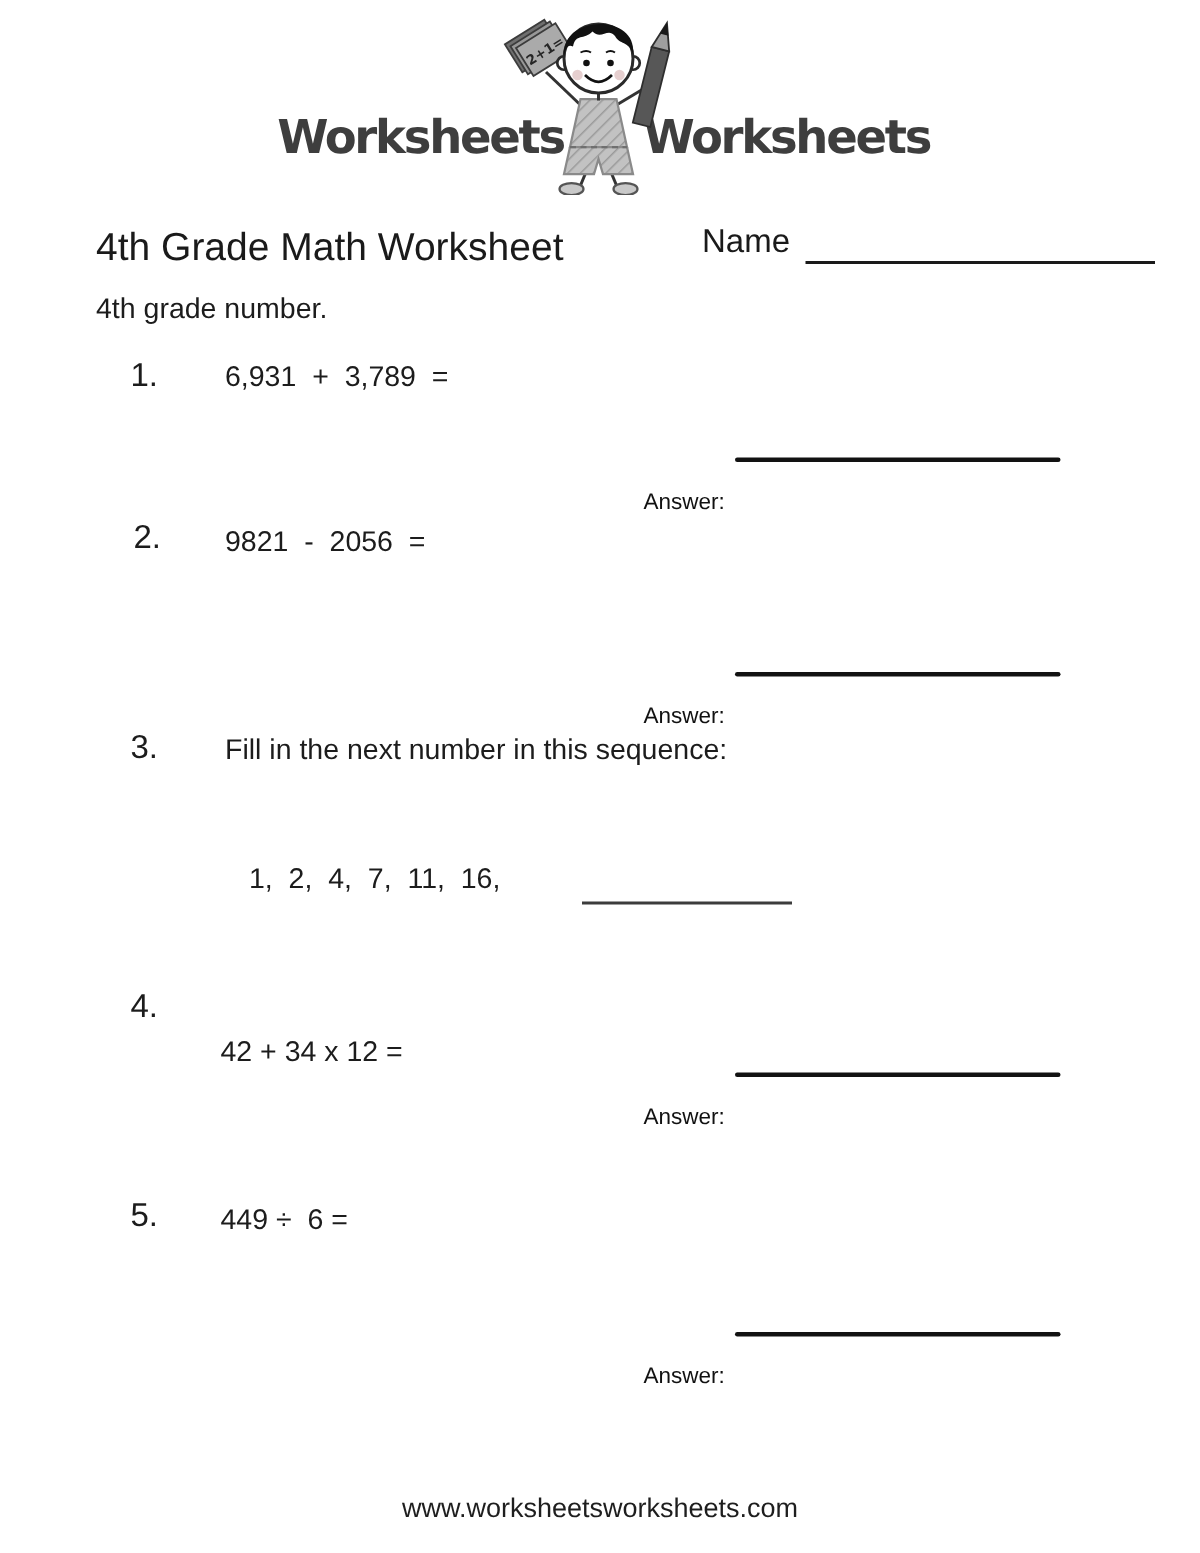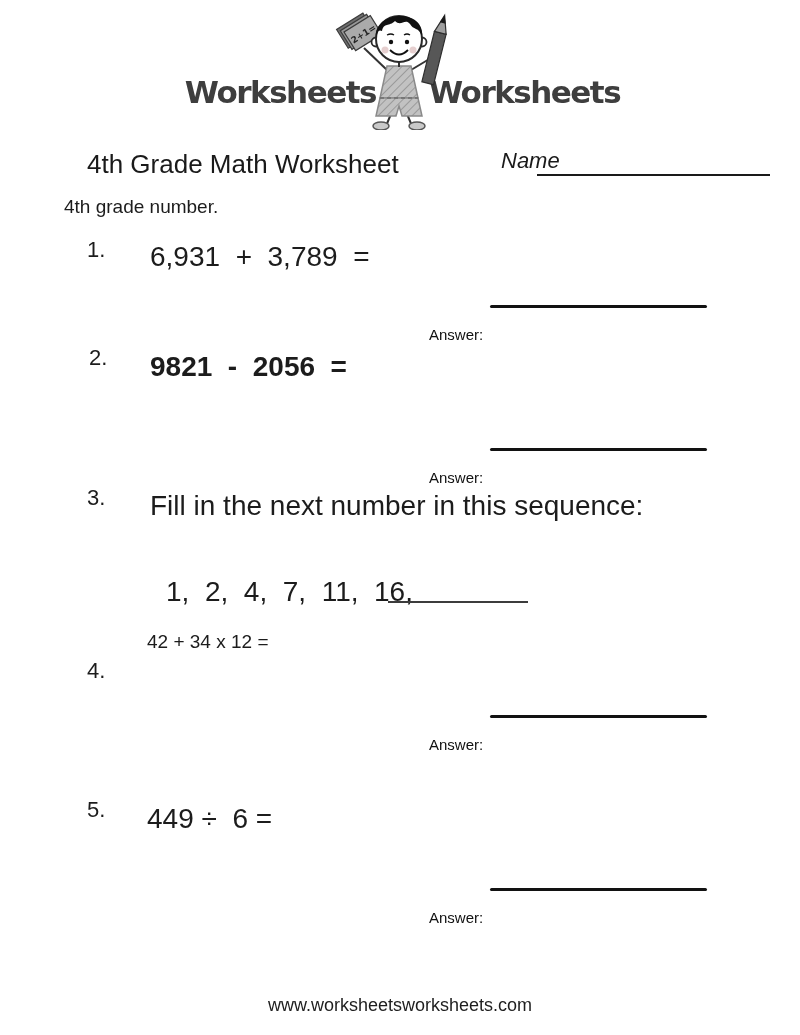--- a/index.html
+++ b/index.html
@@ -5,26 +5,26 @@
   html,body{margin:0;padding:0;background:#fff;}
   .page{
     position:relative;width:800px;height:1035px;background:#ffffff;
     font-family:"Liberation Sans","DejaVu Sans",sans-serif;color:#1c1c1c;overflow:hidden;
   }
   .abs{position:absolute;line-height:1.15;white-space:pre;}
   .logo-text{
     font-family:"DejaVu Sans","Liberation Sans",sans-serif;
     font-weight:700;font-size:31px;color:#3e3e3e;letter-spacing:-1.5px;line-height:1;margin-top:11px;
   }
-  .title{font-size:26px;color:#1a1a1a;margin-left:23px;}
+  .title{font-size:26px;color:#1a1a1a;}
   .name-label{font-size:22px;color:#1a1a1a;}
   .name-line{border-bottom:2px solid #1a1a1a;height:24px;}
   .subtitle{font-size:19px;}
   .qnum{font-size:22px;}
-  .qtext{font-size:28px;}
+  .qtext{font-size:19px;}
   .qtext-sm{font-size:19px;}
   .ans-label{font-size:15px;color:#111;margin-top:32px;}
   .ans-line{height:3px;background:#121212;border-radius:2px;}
   .seq-line{border-bottom:2px solid #3c3c3c;height:22px;}
   .footer{width:100%;text-align:center;font-size:18px;color:#1e1e1e;}
 </style>
 </head>
 <body>
 
 <div class="page">
@@ -81,42 +81,42 @@
       <circle cx="77" cy="40" r="2.2" fill="#111"></circle>
       <path d="M57,33 Q61,31 64,33" stroke="#111" stroke-width="1.3" fill="none"></path>
       <path d="M74,33 Q77,31 80,33" stroke="#111" stroke-width="1.3" fill="none"></path>
       <circle cx="55" cy="48" r="3.5" fill="#e6cfcf"></circle>
       <circle cx="83" cy="48" r="3.5" fill="#e6cfcf"></circle>
       <path d="M60,48 Q69,57 78,48" stroke="#111" stroke-width="1.8" fill="none"></path>
     </g>
   </svg>
 
   <div class="abs title" style="left:64px;top:150px;">4th Grade Math Worksheet</div>
-  <div class="abs name-label" style="left:501px;top:148px;font-style:italic;">Name</div>
+  <div class="abs name-label" style="left:468px;top:148px;">Name</div>
   <div class="abs name-line" style="left:537px;top:150px;width:233px;"></div>
 
   <div class="abs subtitle" style="left:64px;top:196px;">4th grade number.</div>
 
   <div class="abs qnum" style="left:87px;top:237px;">1.</div>
   <div class="abs qtext" style="left:150px;top:241px;">6,931  +  3,789  =</div>
   <div class="abs ans-label" style="left:429px;top:294px;">Answer:</div>
   <div class="abs ans-line" style="left:490px;top:305px;width:217px;"></div>
 
   <div class="abs qnum" style="left:89px;top:345px;">2.</div>
-  <div class="abs qtext" style="left:150px;top:351px;font-weight:bold;">9821  -  2056  =</div>
+  <div class="abs qtext" style="left:150px;top:351px;">9821  -  2056  =</div>
   <div class="abs ans-label" style="left:429px;top:437px;">Answer:</div>
   <div class="abs ans-line" style="left:490px;top:448px;width:217px;"></div>
 
   <div class="abs qnum" style="left:87px;top:485px;">3.</div>
   <div class="abs qtext" style="left:150px;top:490px;">Fill in the next number in this sequence:</div>
   <div class="abs qtext" style="left:153px;top:576px;margin-left:13px;">1,  2,  4,  7,  11,  16,</div>
   <div class="abs seq-line" style="left:388px;top:579px;width:140px;"></div>
 
   <div class="abs qnum" style="left:87px;top:658px;">4.</div>
-  <div class="abs qtext-sm" style="left:147px;top:631px;">42 + 34 x 12 =</div>
+  <div class="abs qtext-sm" style="left:147px;top:691px;">42 + 34 x 12 =</div>
   <div class="abs ans-label" style="left:429px;top:704px;">Answer:</div>
   <div class="abs ans-line" style="left:490px;top:715px;width:217px;"></div>
 
   <div class="abs qnum" style="left:87px;top:797px;">5.</div>
   <div class="abs qtext" style="left:147px;top:803px;">449 ÷  6 =</div>
   <div class="abs ans-label" style="left:429px;top:877px;">Answer:</div>
   <div class="abs ans-line" style="left:490px;top:888px;width:217px;"></div>
 
   <div class="abs footer" style="left:0;top:995px;">www.worksheetsworksheets.com</div>
 

